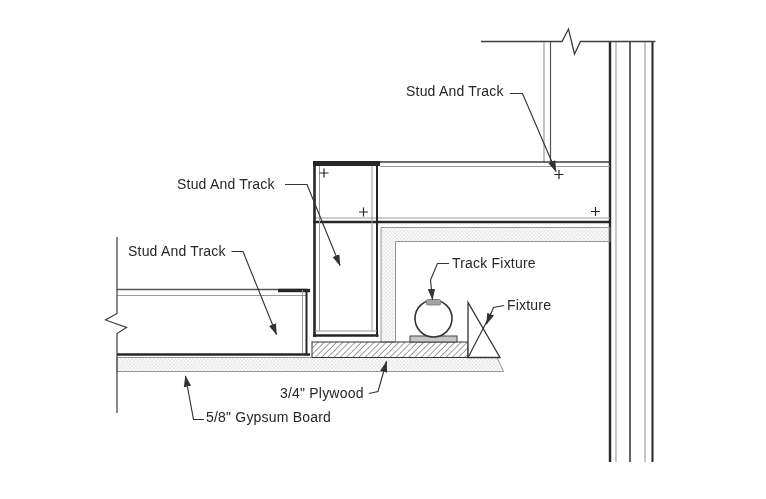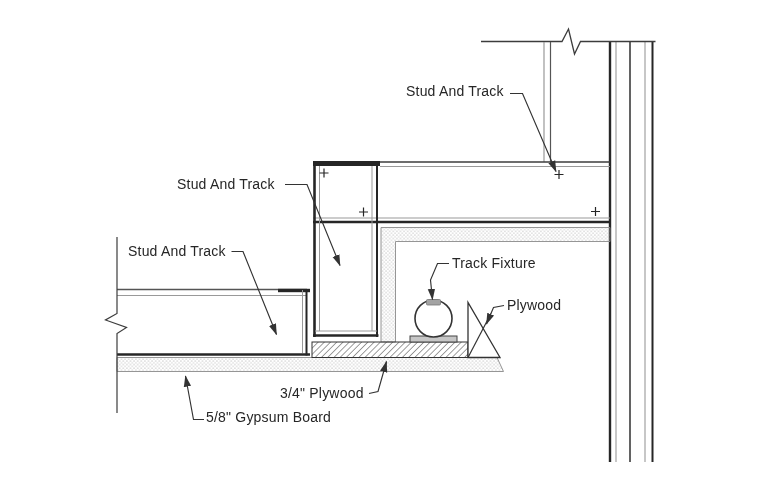--- a/index.html
+++ b/index.html
@@ -115,17 +115,17 @@
       <path d="M504,305.5 L493.5,307.5 L486.5,324" marker-end="url(#arrow)"></path>
       <path d="M369,393.5 L378,391.5 L386.5,361.5" marker-end="url(#arrow)"></path>
       <path d="M204,419.5 L193.5,419.5 L185.5,376" marker-end="url(#arrow)"></path>
     </g>
   </svg>
 
   <div class="lbl" style="left:406px;top:84px">Stud And Track</div>
   <div class="lbl" style="left:177px;top:177px">Stud And Track</div>
   <div class="lbl" style="left:128px;top:244px">Stud And Track</div>
   <div class="lbl" style="left:452px;top:256px">Track Fixture</div>
-  <div class="lbl" style="left:507px;top:298px">Plywood</div>
+  <div class="lbl" style="left:507px;top:298px">Fixture</div>
   <div class="lbl" style="left:280px;top:386px">3/4" Plywood</div>
   <div class="lbl" style="left:206px;top:410px">5/8" Gypsum Board</div>
 
 </div>
 
 </body></html>

